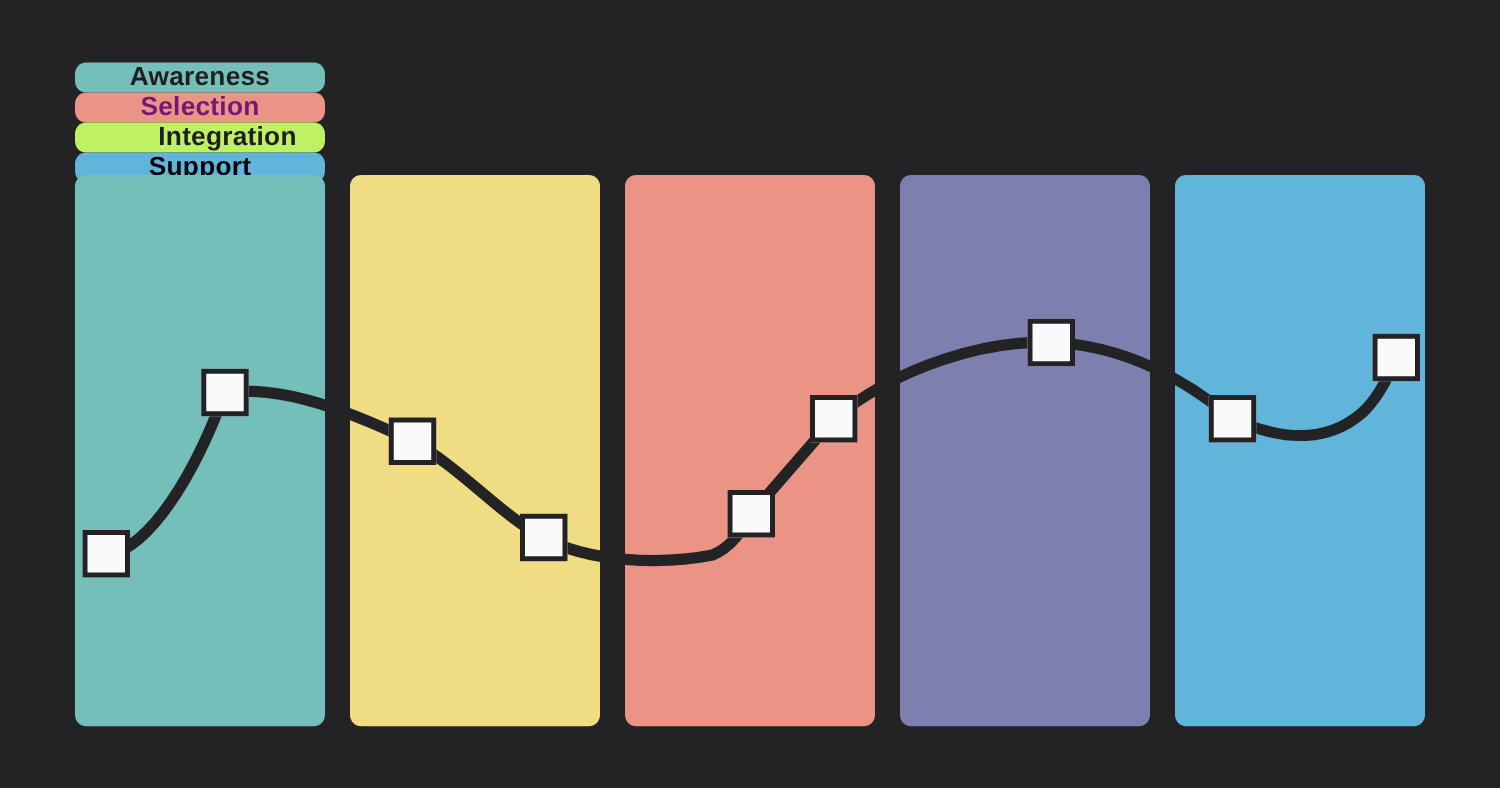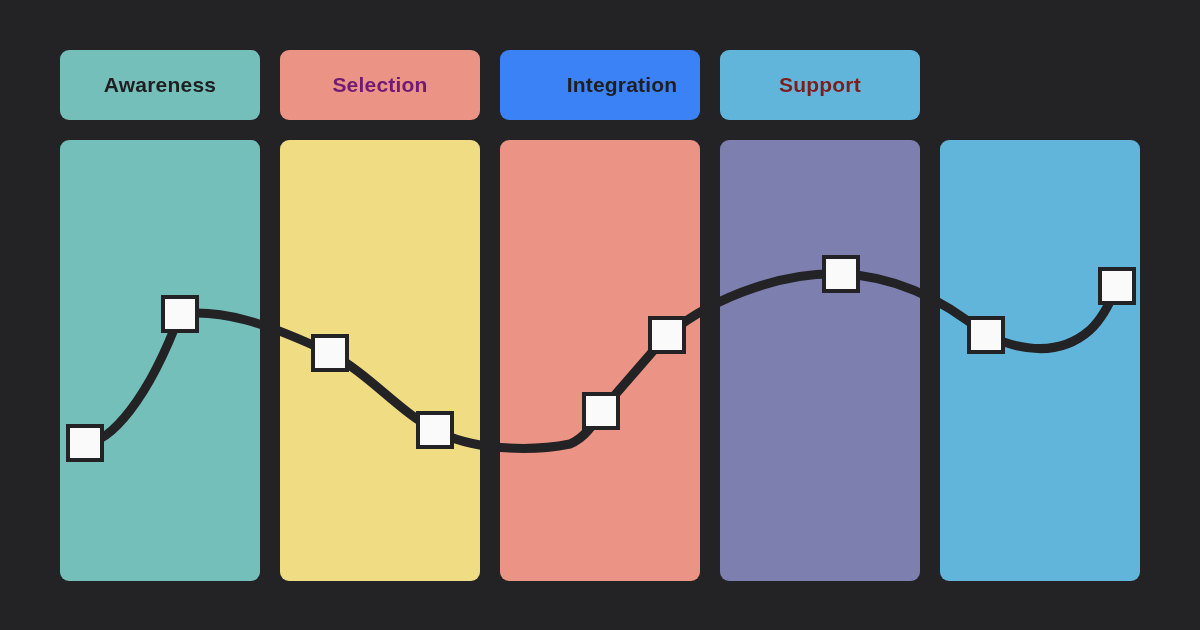--- a/index.html
+++ b/index.html
@@ -18,21 +18,21 @@
     width: 1200px;
     height: 630px;
   }
   .headers-row {
     position: absolute;
     left: 60px;
     top: 50px;
     width: 1080px;
     height: 70px;
     display: flex;
-    gap: 20px;
+    flex-direction: column;
   }
   .stage-header {
     width: 200px;
     height: 70px;
     border-radius: 9px;
     display: flex;
     align-items: center;
     justify-content: center;
     box-sizing: border-box;
   }
@@ -81,25 +81,25 @@
 
 <div id="stage">
 
   <div class="headers-row">
     <div class="stage-header" style="background: rgb(116, 191, 186);">
       <span class="stage-header-label" style="color: rgb(31, 31, 33);">Awareness</span>
     </div>
     <div class="stage-header" style="background: rgb(235, 147, 132);">
       <span class="stage-header-label" style="color: #701a75;">Selection</span>
     </div>
-    <div class="stage-header" style="background: #3b82f6; padding-left: 44px;">
+    <div class="stage-header" style="background: #bef264; padding-left: 44px;">
       <span class="stage-header-label" style="color: rgb(31, 31, 33);">Integration</span>
     </div>
     <div class="stage-header" style="background: rgb(97, 181, 219);">
-      <span class="stage-header-label" style="color: #7f1d1d; text-align: center;">Support</span>
+      <span class="stage-header-label" style="color: #000000; text-align: center;">Support</span>
     </div>
   </div>
 
   <div class="panels-row">
     <div class="stage-panel" style="background: rgb(116, 191, 186);"></div>
     <div class="stage-panel" style="background: rgb(240, 221, 131);"></div>
     <div class="stage-panel" style="background: rgb(235, 147, 132);"></div>
     <div class="stage-panel" style="background: rgb(125, 127, 174);"></div>
     <div class="stage-panel" style="background: rgb(97, 181, 219);"></div>
   </div>

